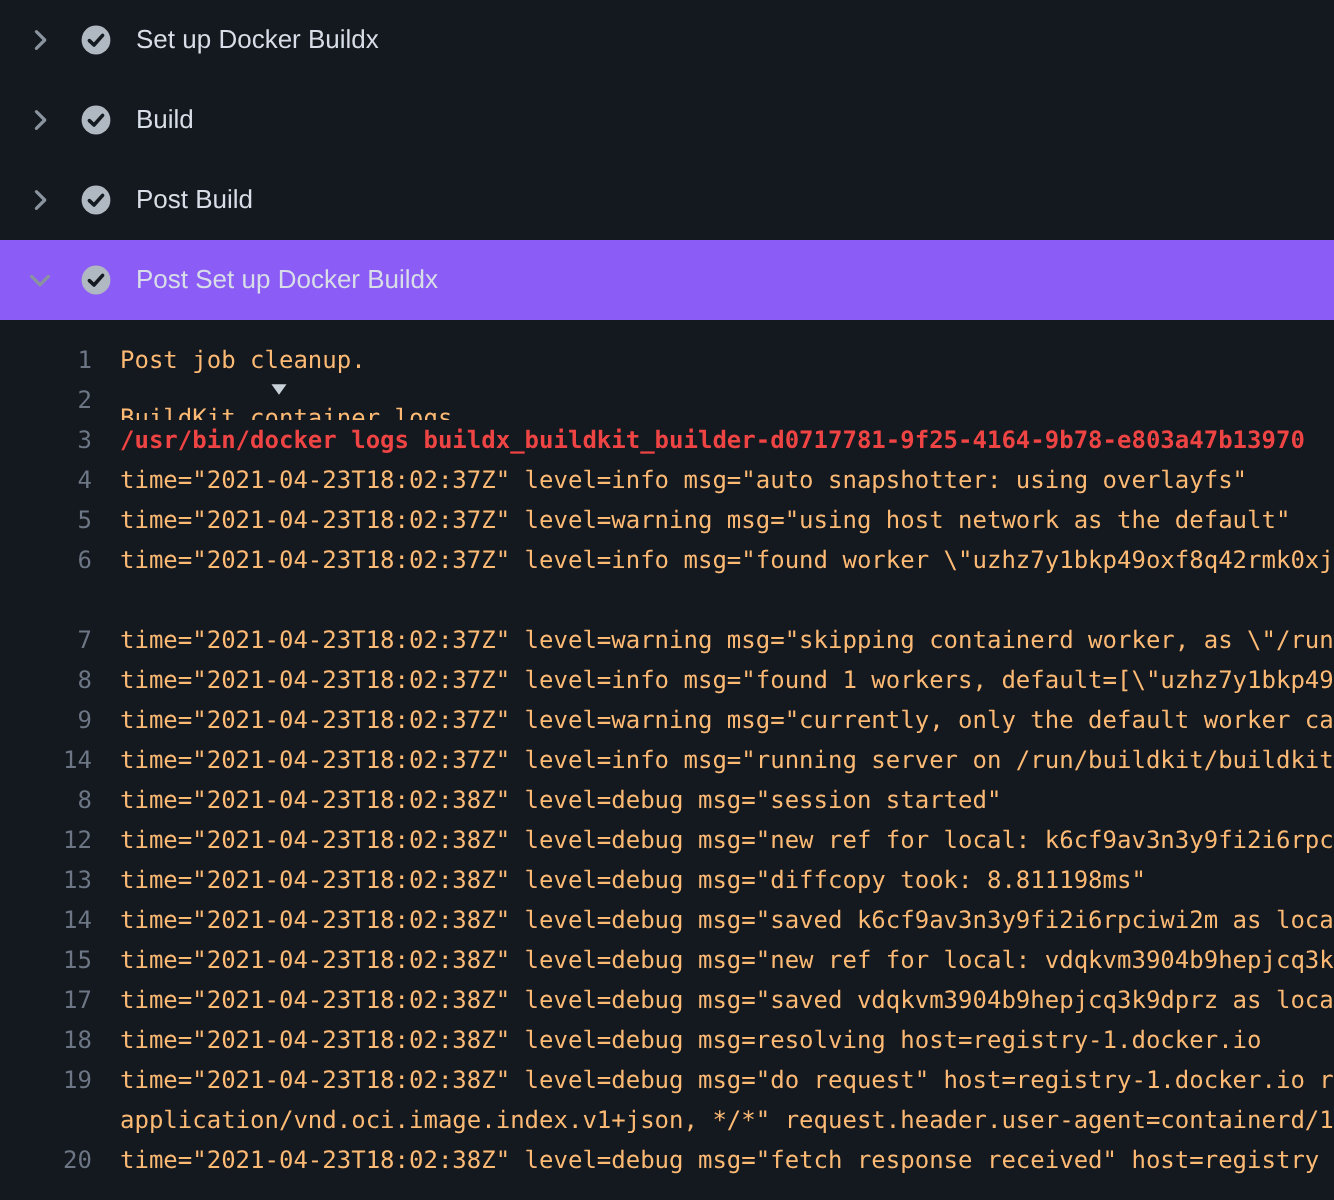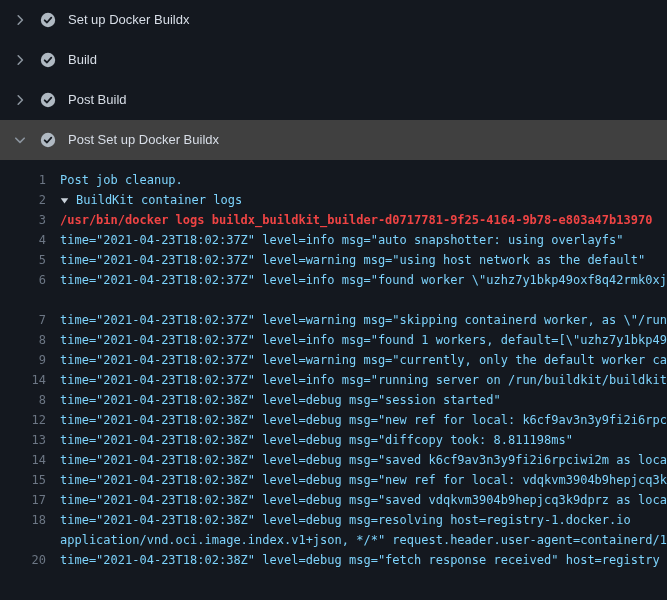--- a/index.html
+++ b/index.html
@@ -7,34 +7,34 @@
   .page {
     position:relative; width:667px; height:600px; overflow:hidden;
     background:#14181f;
     font-family:"Liberation Sans", sans-serif;
   }
   .step-list { width:100%; }
   .section-header {
     display:flex; align-items:center; height:40px; padding:0 12px;
     cursor:pointer;
   }
-  .section-header.expanded { background:#404040; }
+  .section-header.expanded { background:#8b5cf6; }
   .chevron { width:16px; height:16px; display:flex; align-items:center; justify-content:center; flex:none; }
   .status { width:16px; height:16px; margin-left:12px; display:flex; align-items:center; justify-content:center; flex:none; }
   .label { margin-left:12px; color:#d8dee7; font-size:13px; line-height:16px; }
   .log {
     padding-top:10px;
     font-family:"DejaVu Sans Mono","Liberation Mono",monospace;
     font-size:12px;
   }
   .log-line { display:flex; height:20px; line-height:20px; overflow:hidden; }
   .ln { width:46px; flex:none; text-align:right; color:#6c7684; cursor:pointer; user-select:none; }
-  .lt { padding-left:14px; white-space:pre; color:#7dd3fc; overflow:hidden; }
+  .lt { padding-left:14px; white-space:pre; color:#fdba74; overflow:hidden; }
   .lt.command { color:#ef4444; font-weight:bold; }
-  .lt.group { display:inline-flex; align-items:center; }
+  .lt.group { display:inline-flex; align-items:center;flex-direction:column; }
   .toggle { display:inline-flex; align-items:center; margin-right:7px; }
 </style>
 </head>
 <body>
 
 <div class="page">
   <div class="step-list">
       <div class="section-header">
         <span class="chevron">
           <svg width="16" height="16" viewBox="0 0 16 16">
@@ -160,20 +160,24 @@
       </div>
       <div class="log-line">
         <span class="ln">17</span>
         <span class="lt plain">time="2021-04-23T18:02:38Z" level=debug msg="saved vdqkvm3904b9hepjcq3k9dprz as loca</span>
       </div>
       <div class="log-line">
         <span class="ln">18</span>
         <span class="lt plain">time="2021-04-23T18:02:38Z" level=debug msg=resolving host=registry-1.docker.io</span>
       </div>
       <div class="log-line">
+        <span class="ln">19</span>
+        <span class="lt plain">time="2021-04-23T18:02:38Z" level=debug msg="do request" host=registry-1.docker.io r</span>
+      </div>
+      <div class="log-line">
         <span class="ln"></span>
         <span class="lt wrap">application/vnd.oci.image.index.v1+json, */*" request.header.user-agent=containerd/1.4</span>
       </div>
       <div class="log-line">
         <span class="ln">20</span>
         <span class="lt plain">time="2021-04-23T18:02:38Z" level=debug msg="fetch response received" host=registry</span>
       </div>
     </div>
 </div>
 

